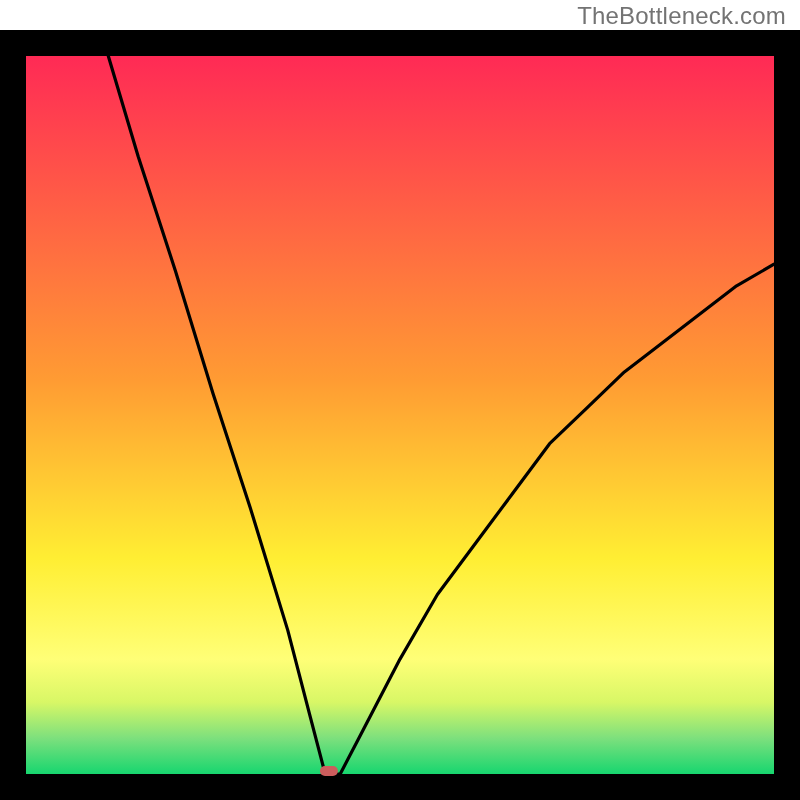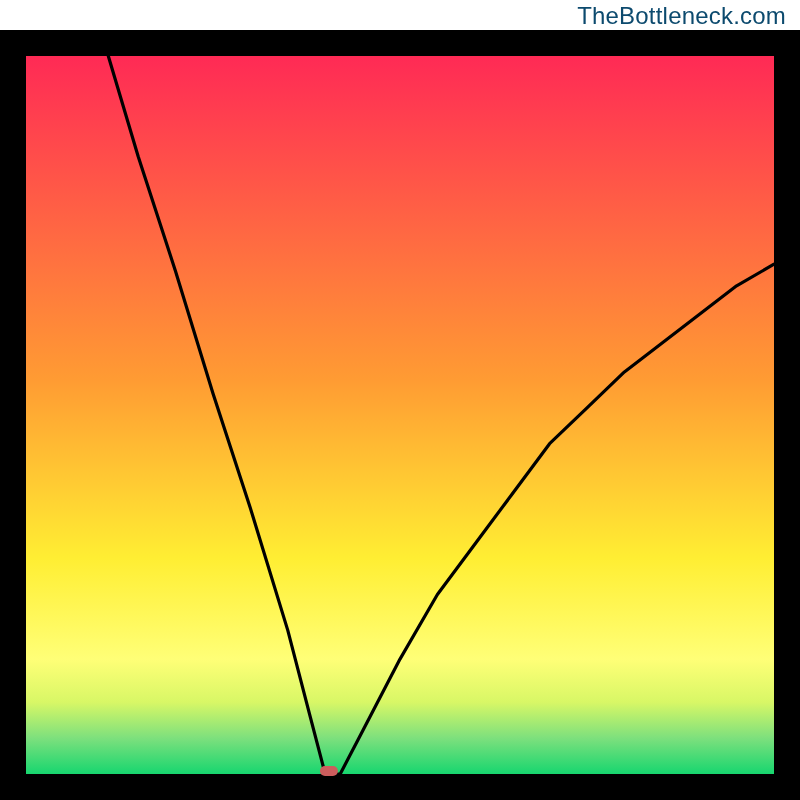--- a/index.html
+++ b/index.html
@@ -12,21 +12,21 @@
   }
   .wrap {
     position: relative;
     width: 800px;
     height: 800px;
   }
   .watermark {
     position: absolute;
     top: 2px;
     right: 14px;
-    color: #0c4a6e;
+    color: #737373;
     font-size: 24px;
     letter-spacing: 0.2px;
     z-index: 10;
   }
   svg.chart {
     position: absolute;
     left: 0;
     top: 0;
   }
 </style>

